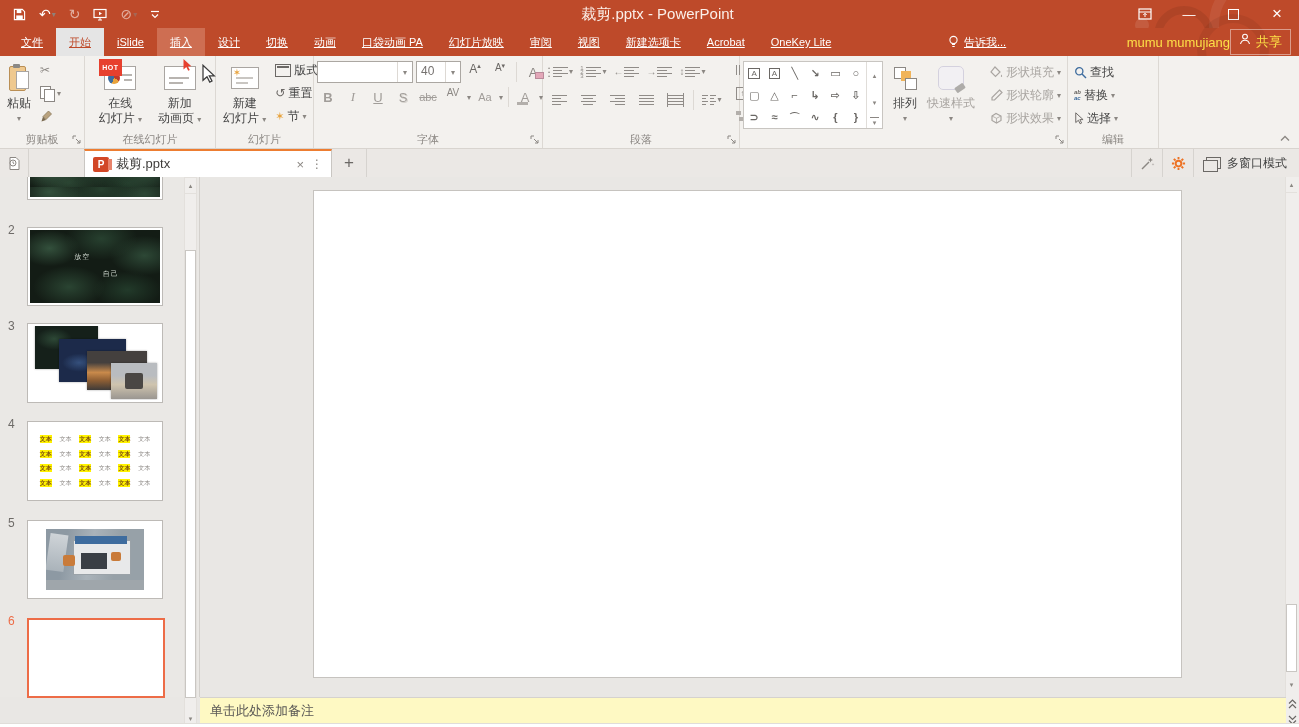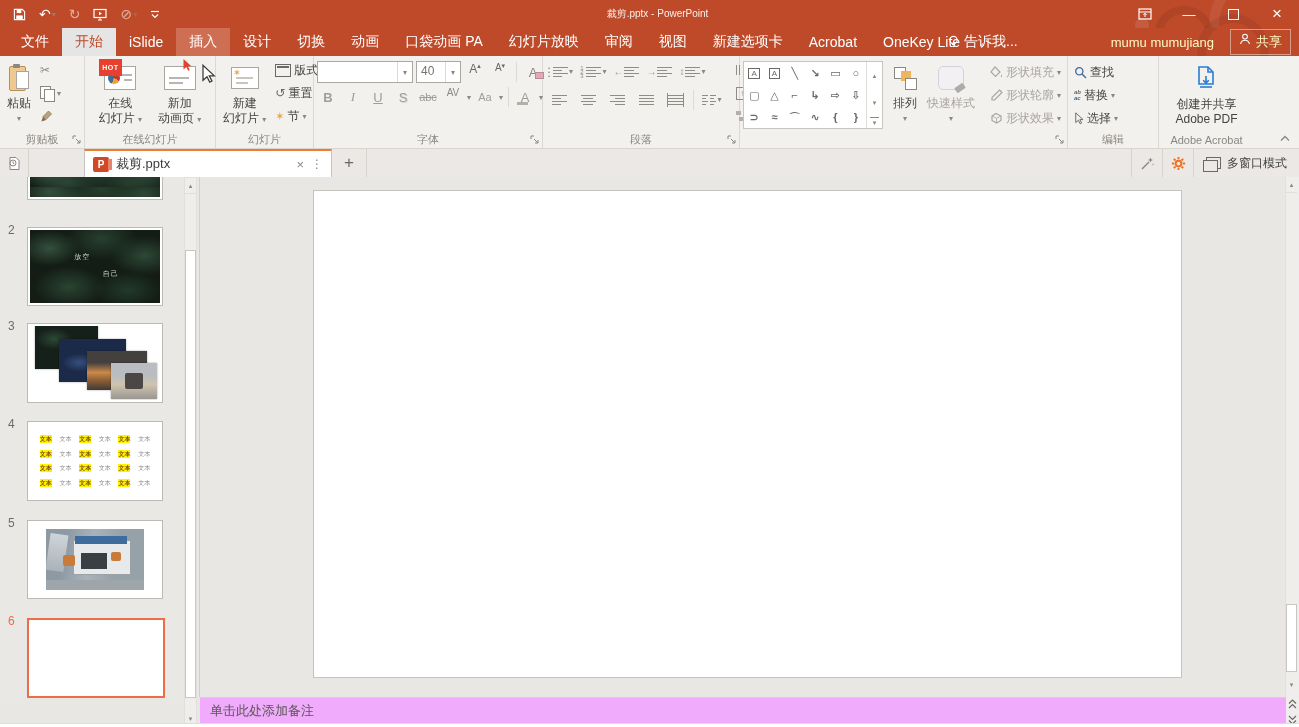--- a/index.html
+++ b/index.html
@@ -7,32 +7,32 @@
        font-family:"Liberation Sans","DejaVu Sans",sans-serif;-webkit-font-smoothing:antialiased;}
   
   #titlebar{position:absolute;left:0;top:0;width:1299px;height:28px;background:#BE4A2A;overflow:hidden;}
   .decor{position:absolute;border-radius:50%;pointer-events:none;}
   #tabrow{position:absolute;left:0;top:28px;width:1299px;height:28px;background:#BE4A2A;overflow:visible;}
   .qat{position:absolute;left:10px;top:0;height:28px;display:flex;align-items:center;gap:7px;color:#fff;}
   .qat .qbtn{display:flex;align-items:center;gap:1px;height:22px;padding:0 3px;font-size:14px;}
   .qat .dim{opacity:.55;}
   .qat .dd{font-size:8px;opacity:.9;}
   #wtitle{position:absolute;left:0;right:0;top:0;height:28px;display:flex;align-items:center;justify-content:center;
-          color:#FBEFE9;font-size:10px;pointer-events:none;padding-left:16px;}
+          color:#FBEFE9;font-size:15px;pointer-events:none;padding-left:16px;}
   .wincontrols{position:absolute;right:0;top:0;height:28px;display:flex;}
   .wincontrols .wbtn{width:44px;height:28px;display:flex;align-items:center;justify-content:center;color:#fff;font-size:13px;}
   .wbtn .maxbox{width:9px;height:9px;border:1px solid #fff;display:block;}
   .wbtn svg{display:block;}
   
   .tabs{position:absolute;left:8px;top:0;height:28px;display:flex;align-items:stretch;}
-  .tab{padding:0 13px;display:flex;align-items:center;color:#fff;font-size:14px;white-space:nowrap;cursor:default;}
+  .tab{padding:0 13px;display:flex;align-items:center;color:#fff;font-size:11px;white-space:nowrap;cursor:default;text-decoration:underline;}
   .tab.active{background:#e5e5e5;color:#BE4A2A;}
   .tab.hover{background:#CE6E52;}
   .tellme{display:flex;align-items:center;gap:5px;}
-  .tabright{position:absolute;right:8px;top:0;height:28px;display:flex;align-items:center;gap:16px;color:#fef9c3;font-size:13px;}
+  .tabright{position:absolute;right:8px;top:0;height:28px;display:flex;align-items:center;gap:0;color:#fde047;font-size:13px;}
   .sharebtn{display:flex;align-items:flex-start;gap:5px;border:1px solid rgba(255,255,255,.45);padding:3px 8px;}
   #cursor{position:absolute;left:199px;top:36px;z-index:50;}
   
   #ribbon{position:absolute;left:0;top:56px;width:1299px;height:92px;background:#F3F1EE;border-bottom:1px solid #D8D4CF;
           display:flex;align-items:stretch;color:#444;}
   .group{border-right:1px solid #DCD8D3;display:flex;flex-direction:column;position:relative;flex:0 0 auto;}
   .gbody{flex:1;display:flex;align-items:flex-start;padding:3px 3px 0 3px;gap:2px;}
   .glabel{height:17px;font-size:11px;color:#8b8783;display:flex;align-items:center;justify-content:center;}
   .launcher{position:absolute;right:2px;bottom:3px;}
   .bigbtn{display:flex;flex-direction:column;align-items:center;justify-content:flex-start;font-size:12px;line-height:15px;
@@ -180,21 +180,21 @@
   .pscroll{position:absolute;right:2px;top:0;width:13px;height:550px;background:#F0EEEC;border:1px solid #E3E0DC;box-sizing:border-box;}
   .sarrow{position:absolute;left:0;width:11px;height:15px;display:flex;align-items:center;justify-content:center;font-size:7px;color:#8b8883;background:#F0EEEC;}
   .sthumb{position:absolute;left:0;width:11px;background:#fff;border:1px solid #C9C6C2;box-sizing:border-box;}
   
   #mainarea{position:absolute;left:200px;top:177px;width:1086px;height:520px;background:#E9E7E4;}
   #canvas{position:absolute;left:113px;top:13px;width:867px;height:486px;background:#fff;border:1px solid #C6C3BF;}
   #vscroll{position:absolute;right:0;top:177px;width:13px;height:550px;background:#F0EEEC;border-left:1px solid #E3E0DC;}
   .dbl{position:absolute;left:0;width:13px;height:14px;display:flex;flex-direction:column;align-items:center;justify-content:center;color:#6b6865;}
   .dbl svg{display:block;}
   
-  #notesbar{position:absolute;left:200px;top:697px;width:1086px;height:26px;background:#f0abfc;border-top:1px solid #D5D2CE;display:flex;align-items:center;}
+  #notesbar{position:absolute;left:200px;top:697px;width:1086px;height:26px;background:#fef9c3;border-top:1px solid #D5D2CE;display:flex;align-items:center;}
   #notesbar .ntext{font-size:13px;color:#595755;padding-left:10px;}
   #bottomstrip{position:absolute;left:0;top:723px;width:1299px;height:4px;background:#fff;border-top:1px solid #E0DDD9;}
   .collapse{position:absolute;right:8px;bottom:6px;}
 </style>
 </head>
 <body>
 
 <div id="titlebar">
   <div class="decor" style="right:-20px;top:-30px;width:90px;height:90px;border:10px solid rgba(255,255,255,.07);"></div>
   <div class="decor" style="right:85px;top:6px;width:44px;height:44px;border:8px solid rgba(0,0,0,.08);"></div>
@@ -760,37 +760,20 @@
               <path d="M2 1 L2 13 L5.2 10.2 L7.4 14.5 L9.2 13.6 L7 9.4 L11 9.4 Z" fill="none" stroke="#6b6865" stroke-width="1.2"></path>
             </svg>
           <span>选择</span>
             <span class="dd">▾</span>
         </span>
       </div>
     </div>
     <div class="glabel">编辑</div>
   </div>
 
-  <div class="group" style="width:95px;border-right:none;">
-    <div class="gbody" style="justify-content:center;">
-      <div class="bigbtn pdfbtn">
-        <span class="bicon">
-          <svg width="22" height="26" viewBox="0 0 22 26">
-            <path d="M4 1h9l5 5v12H4z" fill="none" stroke="#2B7CD3" stroke-width="1.6"></path>
-            <path d="M13 1v5h5" fill="none" stroke="#2B7CD3" stroke-width="1.6"></path>
-            <path d="M11 10v7M8.2 14.2L11 17l2.8-2.8" fill="none" stroke="#2B7CD3" stroke-width="1.6"></path>
-            <path d="M5 21h12" stroke="#2B7CD3" stroke-width="1.6"></path>
-          </svg>
-        </span>
-        <span>创建并共享</span>
-        <span>Adobe PDF</span>
-      </div>
-    </div>
-    <div class="glabel">Adobe Acrobat</div>
-  </div>
 
   <svg class="collapse" width="12" height="8" viewBox="0 0 12 8">
       <path d="M2 6.5L6 2.5l4 4" fill="none" stroke="#8b8783" stroke-width="1.3"></path>
     </svg>
 </div>
 
 <div id="doctabs">
   <span class="histbtn">
     <svg width="15" height="15" viewBox="0 0 15 15">
         <path d="M3 1.5h6l3 3v9H3z" fill="#fff" stroke="#8b8783"></path>

